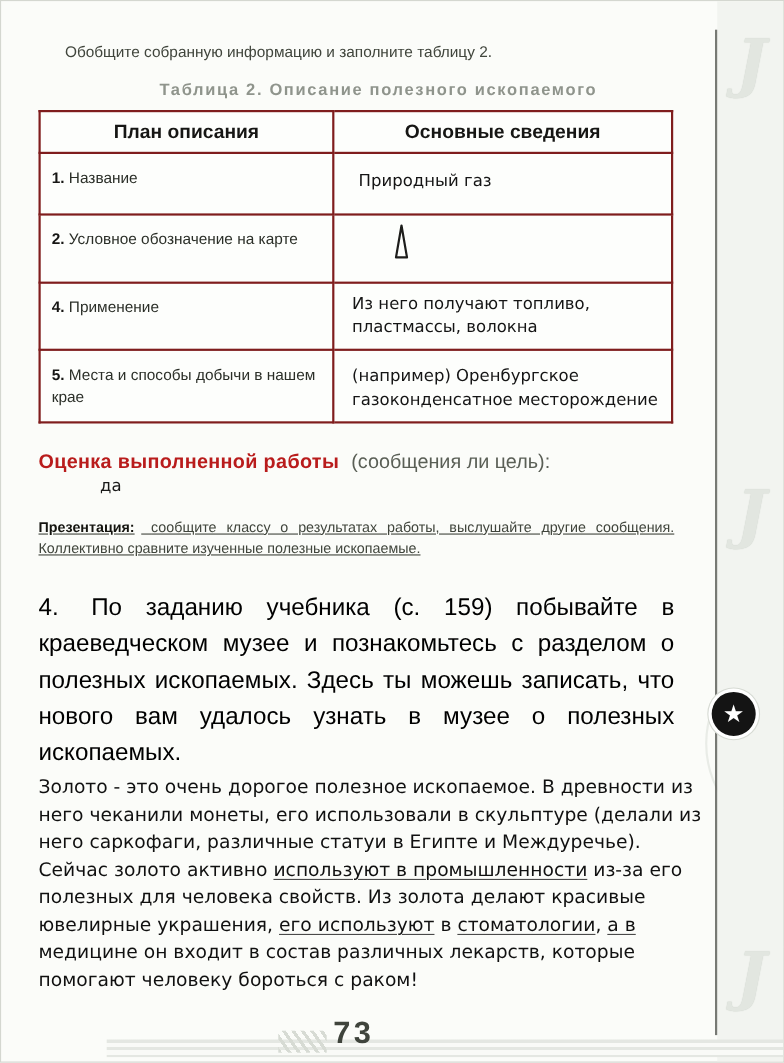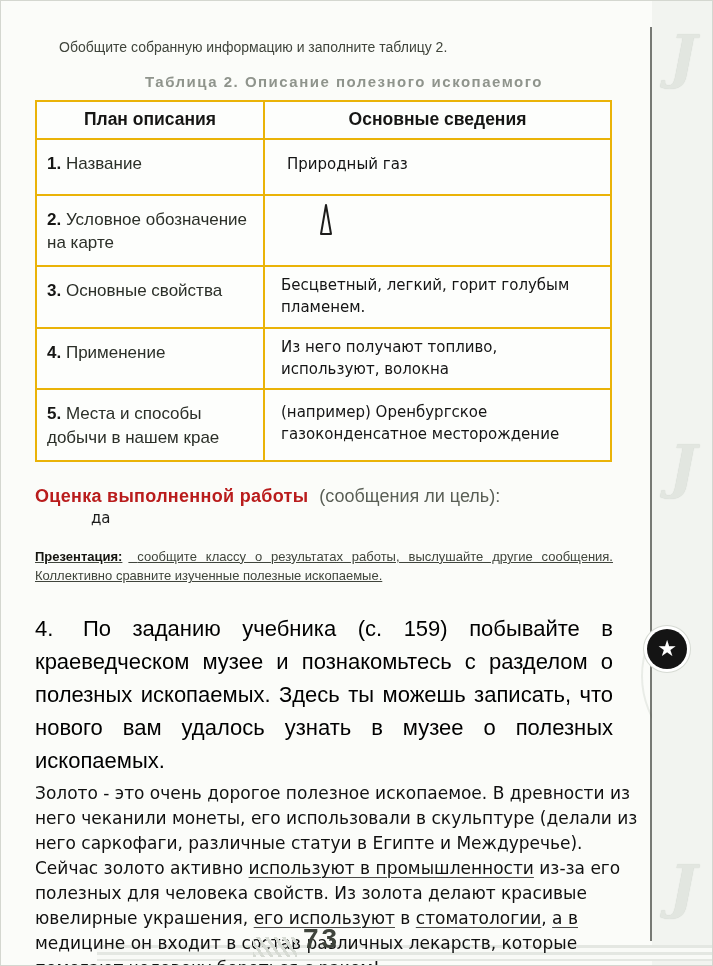--- a/index.html
+++ b/index.html
@@ -10,23 +10,23 @@
     border: 1px solid #d4d7d0;
   }
   .decor { position: absolute; z-index: 0; pointer-events: none; }
   .content { position: absolute; left: 34px; top: 36px; width: 578px; z-index: 2; color: #3c4038; }
 
   .intro { font-size: 14px; line-height: 1.55; text-align: justify; text-indent: 24px; color: #40453c; margin-bottom: 14px; }
 
   .caption { margin: 0 0 10px 40px; font-weight: bold; font-size: 15px; letter-spacing: 1.5px; color: #8f948c; text-align: center; }
 
   table.desc { border-collapse: collapse; width: 577px; margin-bottom: 24px; background: #fdfefc; }
-  table.desc th, table.desc td { border: 2px solid #eab308; }
+  table.desc th, table.desc td { border: 2px solid #7f1d1d; }
   table.desc th { height: 38px; font-size: 17.5px; color: #161614; text-align: center; padding: 6px 4px; }
-  td.plan { width: 228px; padding: 12px 8px 10px 10px; font-size: 17px; line-height: 1.4; color: #2b2f28; vertical-align: top; }
+  td.plan { width: 267px; padding: 12px 8px 10px 10px; font-size: 14px; line-height: 1.4; color: #2b2f28; vertical-align: top; }
   td.plan .num { font-weight: bold; color: #161614; }
   td.val { padding: 8px 10px 8px 16px; vertical-align: top; }
   .answer { font-family: "DejaVu Sans", sans-serif; font-size: 15px; line-height: 1.45; color: #151515; }
   tr.r1 td.val { padding-top: 14px; padding-left: 22px; margin-left: 27px; }
   tr.r2 td.val { padding-left: 52px; padding-top: 6px; }
   tr.r5 td.val { padding-top: 12px; }
   .gas-symbol { display: block; }
 
   .eval { font-size: 18px; margin-bottom: 2px; }
   .eval-label { font-weight: bold; color: #b91c1c; letter-spacing: 0.3px; margin-right: 6px; }
@@ -124,36 +124,27 @@
           <td class="plan">
             <span class="num">2.</span>
             <span>Условное обозначение на карте</span>
           </td>
           <td class="val">
             <svg class="gas-symbol" width="18" height="36" viewBox="0 0 18 36">
               <path d="M9 3 L14 32 L4 32 Z" fill="none" stroke="#1d1d1b" stroke-width="2" stroke-linejoin="round"></path>
             </svg>
           </td>
         </tr>
-        <tr class="r3" style="height:54px;">
-          <td class="plan">
-            <span class="num">3.</span>
-            <span>Основные свойства</span>
-          </td>
-          <td class="val">
-            <span class="answer">Бесцветный, легкий, горит голубым пламенем.</span>
-          </td>
-        </tr>
         <tr class="r4" style="height:56px;">
           <td class="plan">
             <span class="num">4.</span>
             <span>Применение</span>
           </td>
           <td class="val">
-            <span class="answer">Из него получают топливо, используют, волокна</span>
+            <span class="answer">Из него получают топливо, пластмассы, волокна</span>
           </td>
         </tr>
         <tr class="r5" style="height:58px;">
           <td class="plan">
             <span class="num">5.</span>
             <span>Места и способы добычи в нашем крае</span>
           </td>
           <td class="val">
             <span class="answer">(например) Оренбургское газоконденсатное месторождение</span>
           </td>

